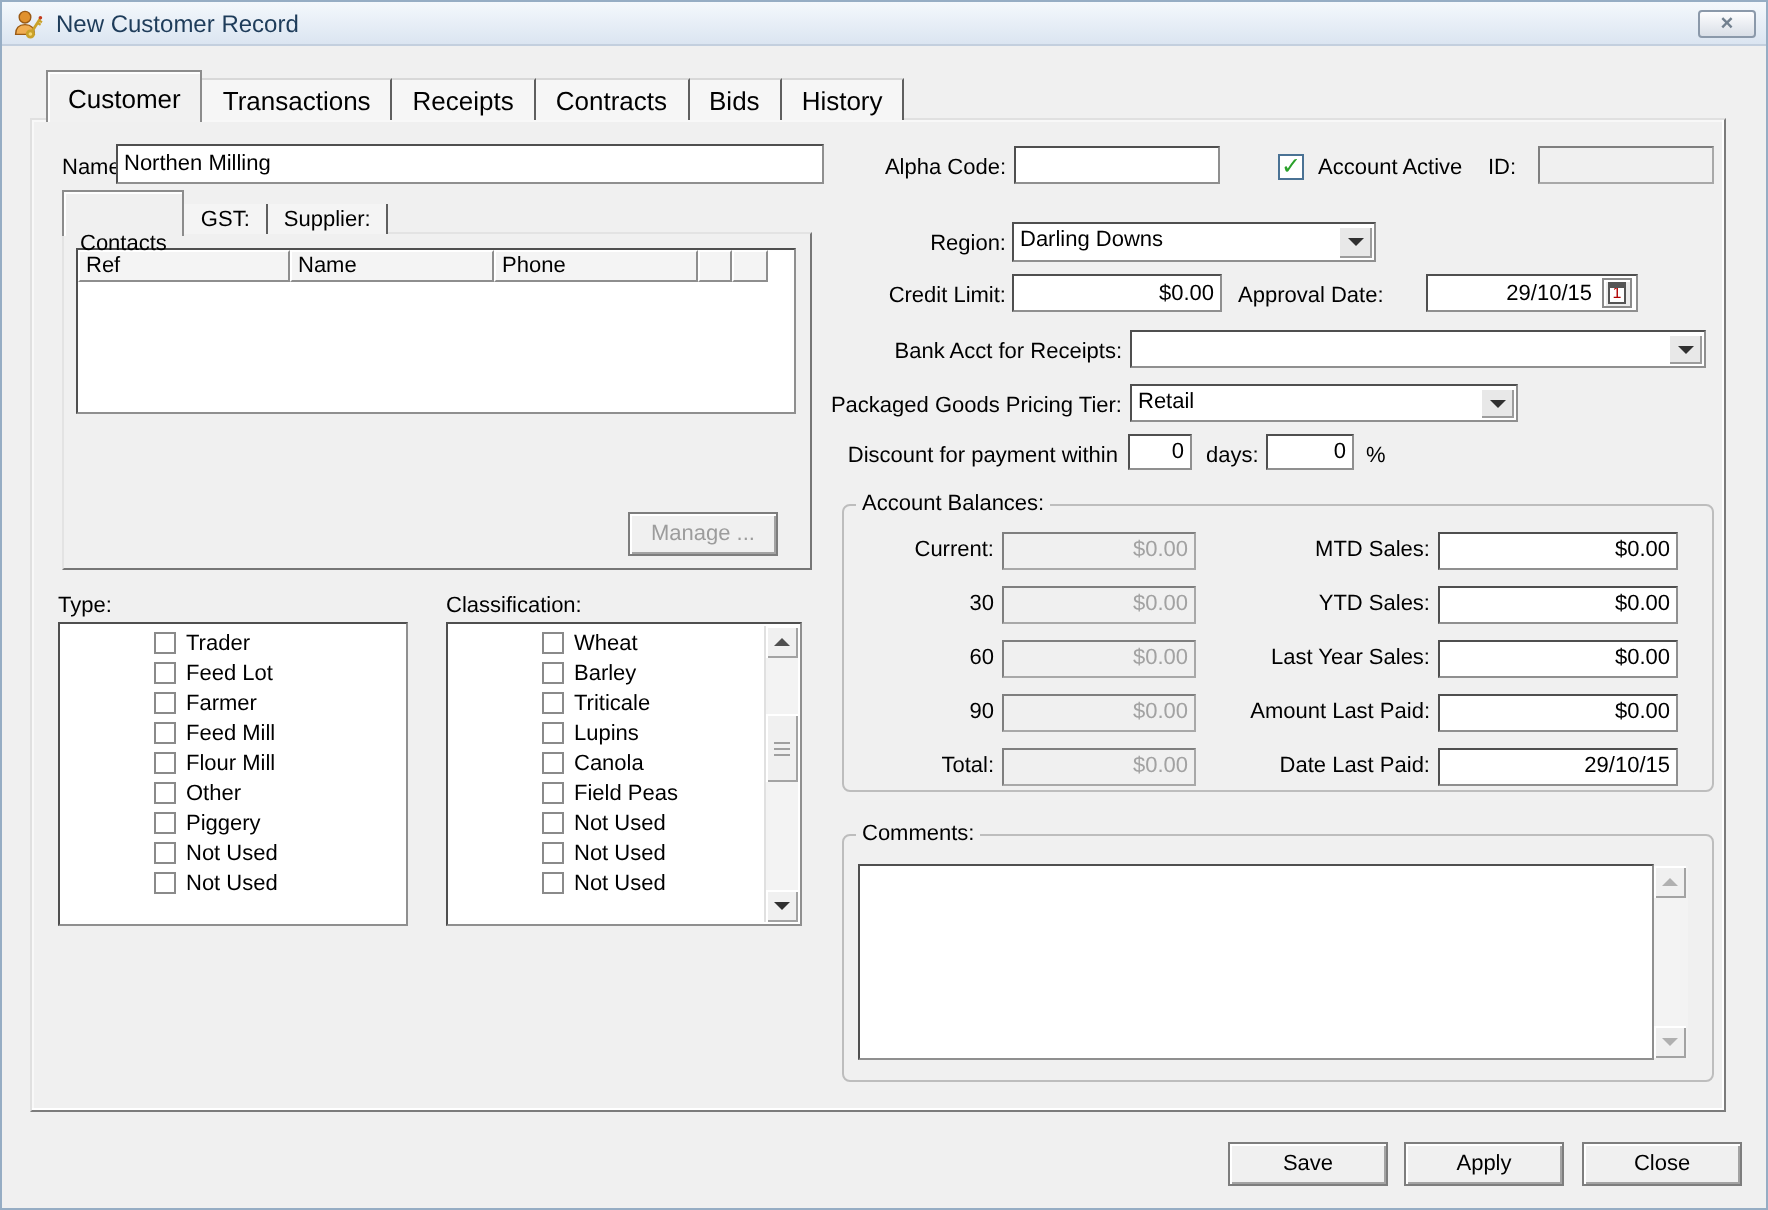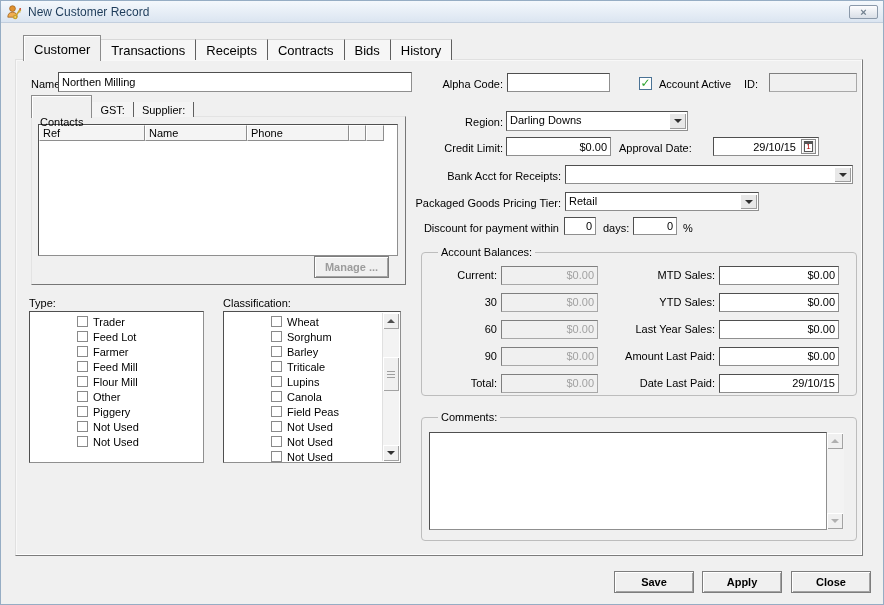--- a/index.html
+++ b/index.html
@@ -27,21 +27,21 @@
   .fieldbox.dis{background:#f0f0f0;color:#a2a2a2;border-color:#7f7f7f #a8a8a8 #a8a8a8 #7f7f7f;}
   
   .dd{position:absolute;z-index:2;background:#fff;border:1px solid;border-color:#4f4f4f #8f8f8f #8f8f8f #4f4f4f;}
   .dd-val{position:absolute;left:3px;top:2px;right:20px;font-size:11px;white-space:nowrap;overflow:hidden;}
   .dd-btn{position:absolute;right:1px;top:1px;bottom:1px;width:17px;background:#e8e8e8;box-shadow:inset 1px 1px 0 #fff,inset -1px -1px 0 #9c9c9c;display:flex;align-items:center;justify-content:center;}
   .tri{width:0;height:0;border-left:4px solid transparent;border-right:4px solid transparent;border-top:4px solid #303030;}
   .tri.gray{border-top-color:#b0b0b0;}
   .tri.up{border-top:none;border-bottom:4px solid #505050;}
   .tri.up.gray{border-bottom-color:#b0b0b0;}
   
-  .btn{position:absolute;z-index:2;background:#f0f0f0;border:1px solid #7d7d7d;box-shadow:inset 1px 1px 0 #fff,inset -1px -1px 0 #a3a3a3;display:flex;align-items:center;justify-content:center;font-size:11px;font-weight:bold;}
+  .btn{position:absolute;z-index:2;background:#f0f0f0;border:1px solid #7d7d7d;box-shadow:inset 1px 1px 0 #fff,inset -1px -1px 0 #a3a3a3;display:flex;align-items:center;justify-content:center;font-size:11px;}
   .btn.disabled{color:#9c9c9c;}
   
   .panel{position:absolute;z-index:2;background:#f0f0f0;border:1px solid;border-color:#e3e3e3 #767676 #767676 #e3e3e3;}
   .subtabs{position:absolute;z-index:3;display:flex;align-items:flex-end;height:19px;}
   .subtab{font-size:11px;padding:2px 8px 2px 8px;height:15px;background:#f4f4f4;border-right:1px solid #5f5f5f;white-space:nowrap;}
   .subtab.active{height:19px;padding-top:20px;background:#f0f0f0;border:1px solid #8c8c8c;border-bottom:none;box-shadow:inset 1px 1px 0 #fff;margin-bottom:-1px;}
   .listarea{position:absolute;z-index:2;background:#fff;border:1px solid;border-color:#4f4f4f #8f8f8f #8f8f8f #4f4f4f;}
   .thead{display:flex;}
   .th{height:16px;background:#f4f4f4;border:1px solid;border-color:#fff #8e8e8e #8e8e8e #fff;padding:1px 3px;font-size:11px;overflow:hidden;white-space:nowrap;}
   .th:nth-child(1){width:106px}.th:nth-child(2){width:102px}.th:nth-child(3){width:102px}.th:nth-child(4){width:17px}.th:nth-child(5){width:18px}
@@ -49,21 +49,21 @@
   .listbox{position:absolute;z-index:2;background:#fff;border:1px solid;border-color:#4f4f4f #8f8f8f #8f8f8f #4f4f4f;padding:2px 0 0 3px;overflow:hidden;}
   .li{height:15px;display:flex;align-items:center;font-size:11px;white-space:nowrap;padding-left:44px;}
   .cb{display:inline-block;width:11px;height:11px;border:1px solid #8a8a8a;background:#fff;margin-right:5px;flex:0 0 auto;}
   
   .sb{position:absolute;top:1px;bottom:1px;right:1px;width:17px;background:#f3f3f3;border-left:1px solid #e0e0e0;z-index:3;}
   .sb-btn{position:absolute;left:0;width:16px;height:16px;background:#f0f0f0;box-shadow:inset 1px 1px 0 #fff,inset -1px -1px 0 #a3a3a3;display:flex;align-items:center;justify-content:center;}
   .sb-thumb{position:absolute;left:0;width:16px;background:#f0f0f0;box-shadow:inset 1px 1px 0 #fff,inset -1px -1px 0 #a3a3a3;display:flex;align-items:center;justify-content:center;}
   .grip{width:8px;height:7px;background-image:repeating-linear-gradient(to bottom,#9f9f9f 0 1px,transparent 1px 3px);}
   
   .group{position:absolute;z-index:2;border:1px solid #bdbdbd;border-radius:4px;}
-  .group>.legend{position:absolute;top:-7px;left:16px;background:#f0f0f0;padding:0 3px;font-size:11px;white-space:nowrap;}
+  .group>.legend{position:absolute;top:-7px;left:6px;background:#f0f0f0;padding:0 3px;font-size:11px;white-space:nowrap;}
   .bal-col{position:absolute;z-index:2;}
   .bal-row{display:flex;align-items:center;height:20px;margin-bottom:7px;}
   .bal-label{text-align:right;margin-right:4px;font-size:11px;white-space:nowrap;}
   
   .chk{position:absolute;z-index:2;width:13px;height:13px;background:#fff;border:1px solid #4a7294;display:flex;align-items:center;justify-content:center;}
   .chk .mark{color:#2ba12b;font-weight:bold;font-size:12px;line-height:10px;margin-top:-1px;}
   
   .calbtn{position:absolute;z-index:3;width:15px;height:15px;background:#ececec;border:1px solid #8a8a8a;box-shadow:inset 1px 1px 0 #fff;display:flex;align-items:center;justify-content:center;}
   .calpage{width:9px;height:11px;border:1px solid #555;background:#fff;position:relative;font-size:8px;color:#b00000;text-align:center;line-height:10px;}
   .calpage::before{content:"";position:absolute;left:0;top:0;right:0;height:2px;background:#555;}
@@ -106,21 +106,21 @@
   <div class="lbl" style="left:30px;top:77px;">Name:</div>
   <input class="tb" style="left: 57px; top: 71px; width: 354px; height: 20px;" value="Northen Milling">
 
   <div class="subtabs" id="contact-subtabs" style="left:30px;top:97px;">
       <div class="subtab active">Contacts</div>
       <div class="subtab">GST:</div>
       <div class="subtab">Supplier:</div>
     </div>
   <div class="panel" style="left:30px;top:115px;width:375px;height:169px;"></div>
 
-  <div class="listarea" style="left:37px;top:123px;width:360px;height:132px;">
+  <div class="listarea" style="left:37px;top:123px;width:360px;height:83px;">
     <div class="thead" id="contacts-thead">
         <div class="th">Ref</div>
         <div class="th">Name</div>
         <div class="th">Phone</div>
         <div class="th"></div>
         <div class="th"></div>
       </div>
   </div>
   <div class="btn disabled" style="left:313px;top:255px;width:75px;height:22px;">Manage ...</div>
 
@@ -176,24 +176,20 @@
       <div class="sb-btn" style="bottom:0;">
           <i class="tri"></i>
         </div>
     </div>
   <div class="li">
         <span class="cb"></span>
         <span>Wheat</span>
       </div>
       <div class="li">
         <span class="cb"></span>
-        <span>Sorghum</span>
-      </div>
-      <div class="li">
-        <span class="cb"></span>
         <span>Barley</span>
       </div>
       <div class="li">
         <span class="cb"></span>
         <span>Triticale</span>
       </div>
       <div class="li">
         <span class="cb"></span>
         <span>Lupins</span>
       </div>

